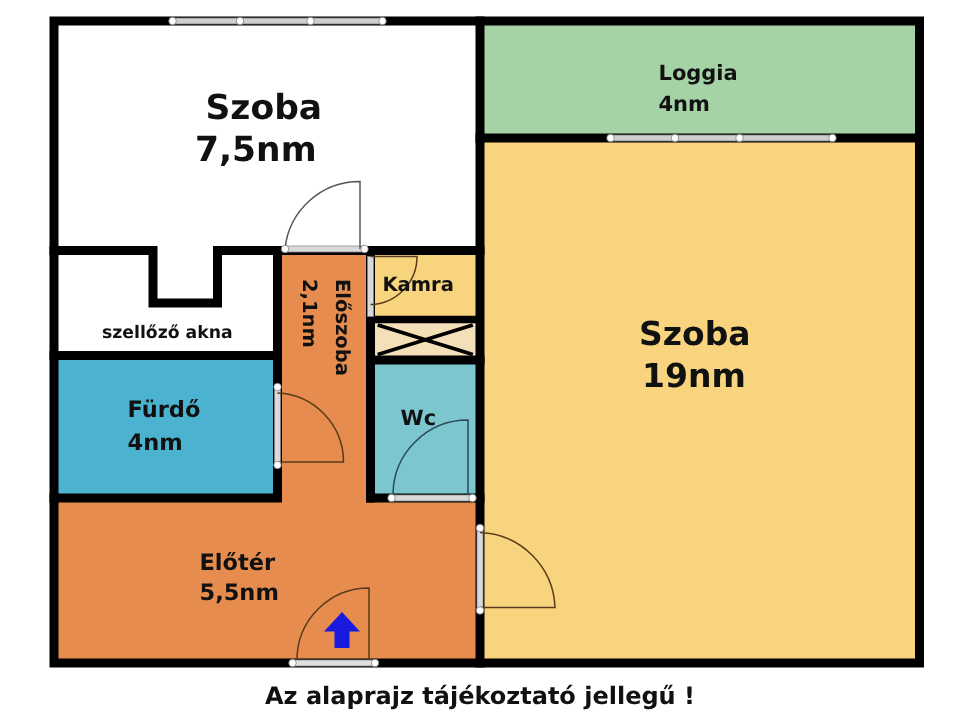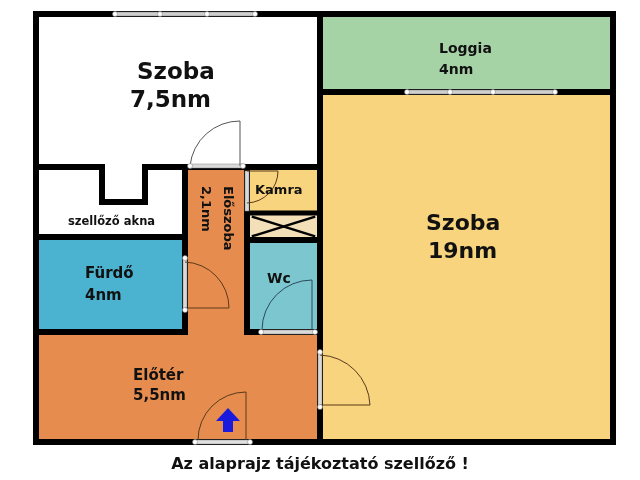--- a/index.html
+++ b/index.html
@@ -117,13 +117,13 @@
   <text class="lbl" font-size="13" transform="translate(202,186) rotate(90)">2,1nm</text>
 
   <text class="lbl" font-size="13" x="255" y="194">Kamra</text>
 
   <text class="lbl" font-size="14" x="267" y="283">Wc</text>
 
   <text class="lbl" font-size="15" x="133" y="380">Előtér</text>
   <text class="lbl" font-size="15" x="133" y="400">5,5nm</text>
 </svg>
 
-<div id="caption">Az alaprajz tájékoztató szellőző !</div>
+<div id="caption">Az alaprajz tájékoztató jellegű !</div>
 
 </body></html>

